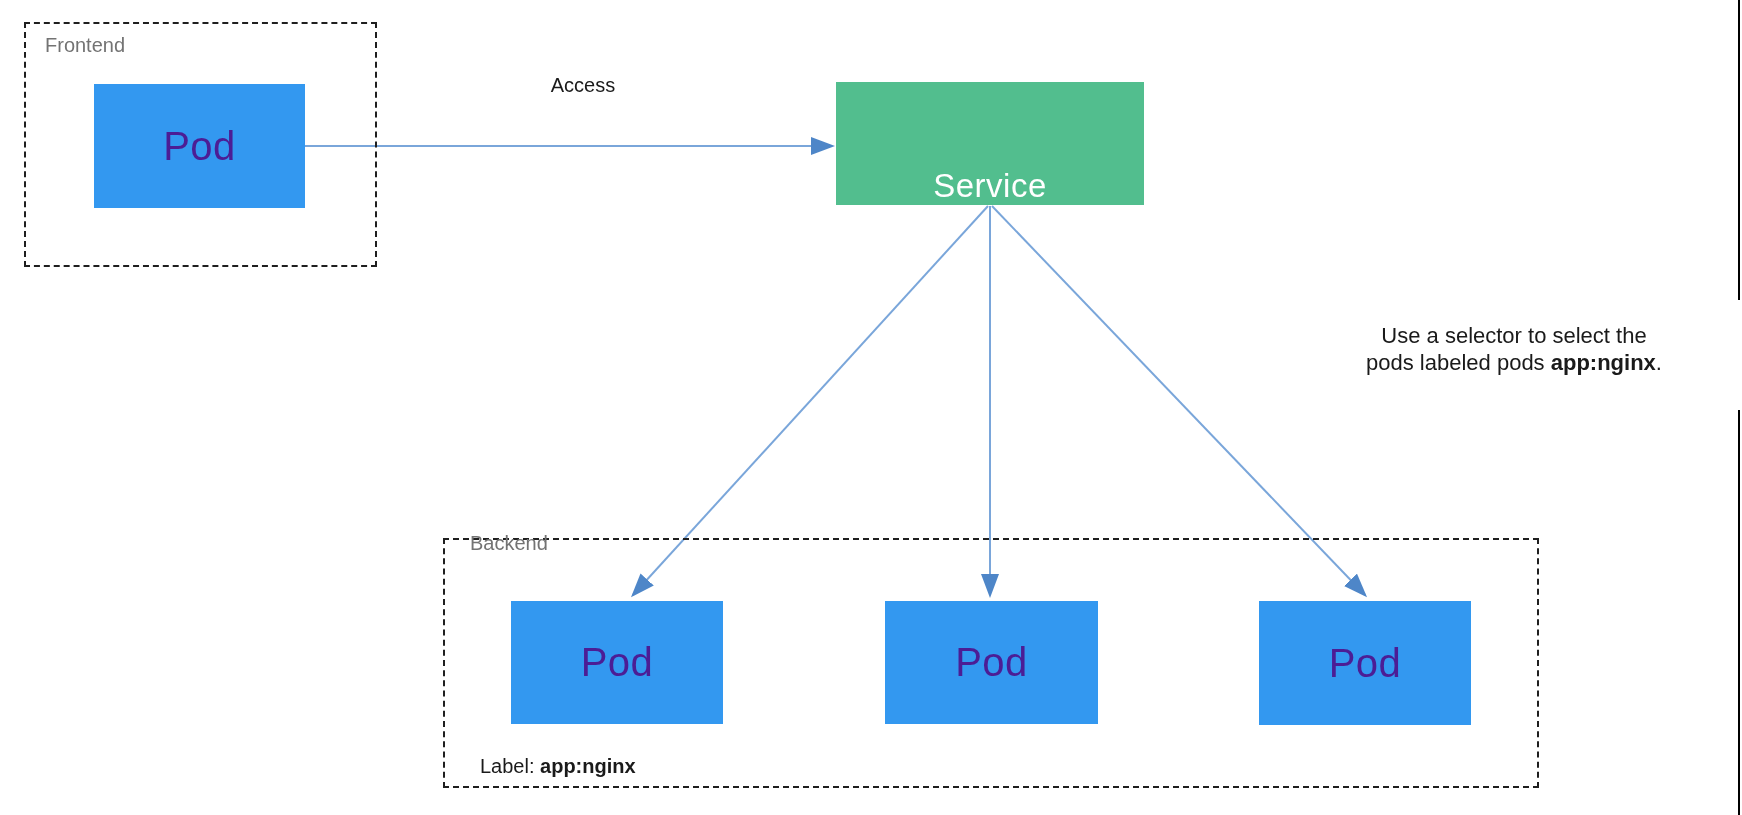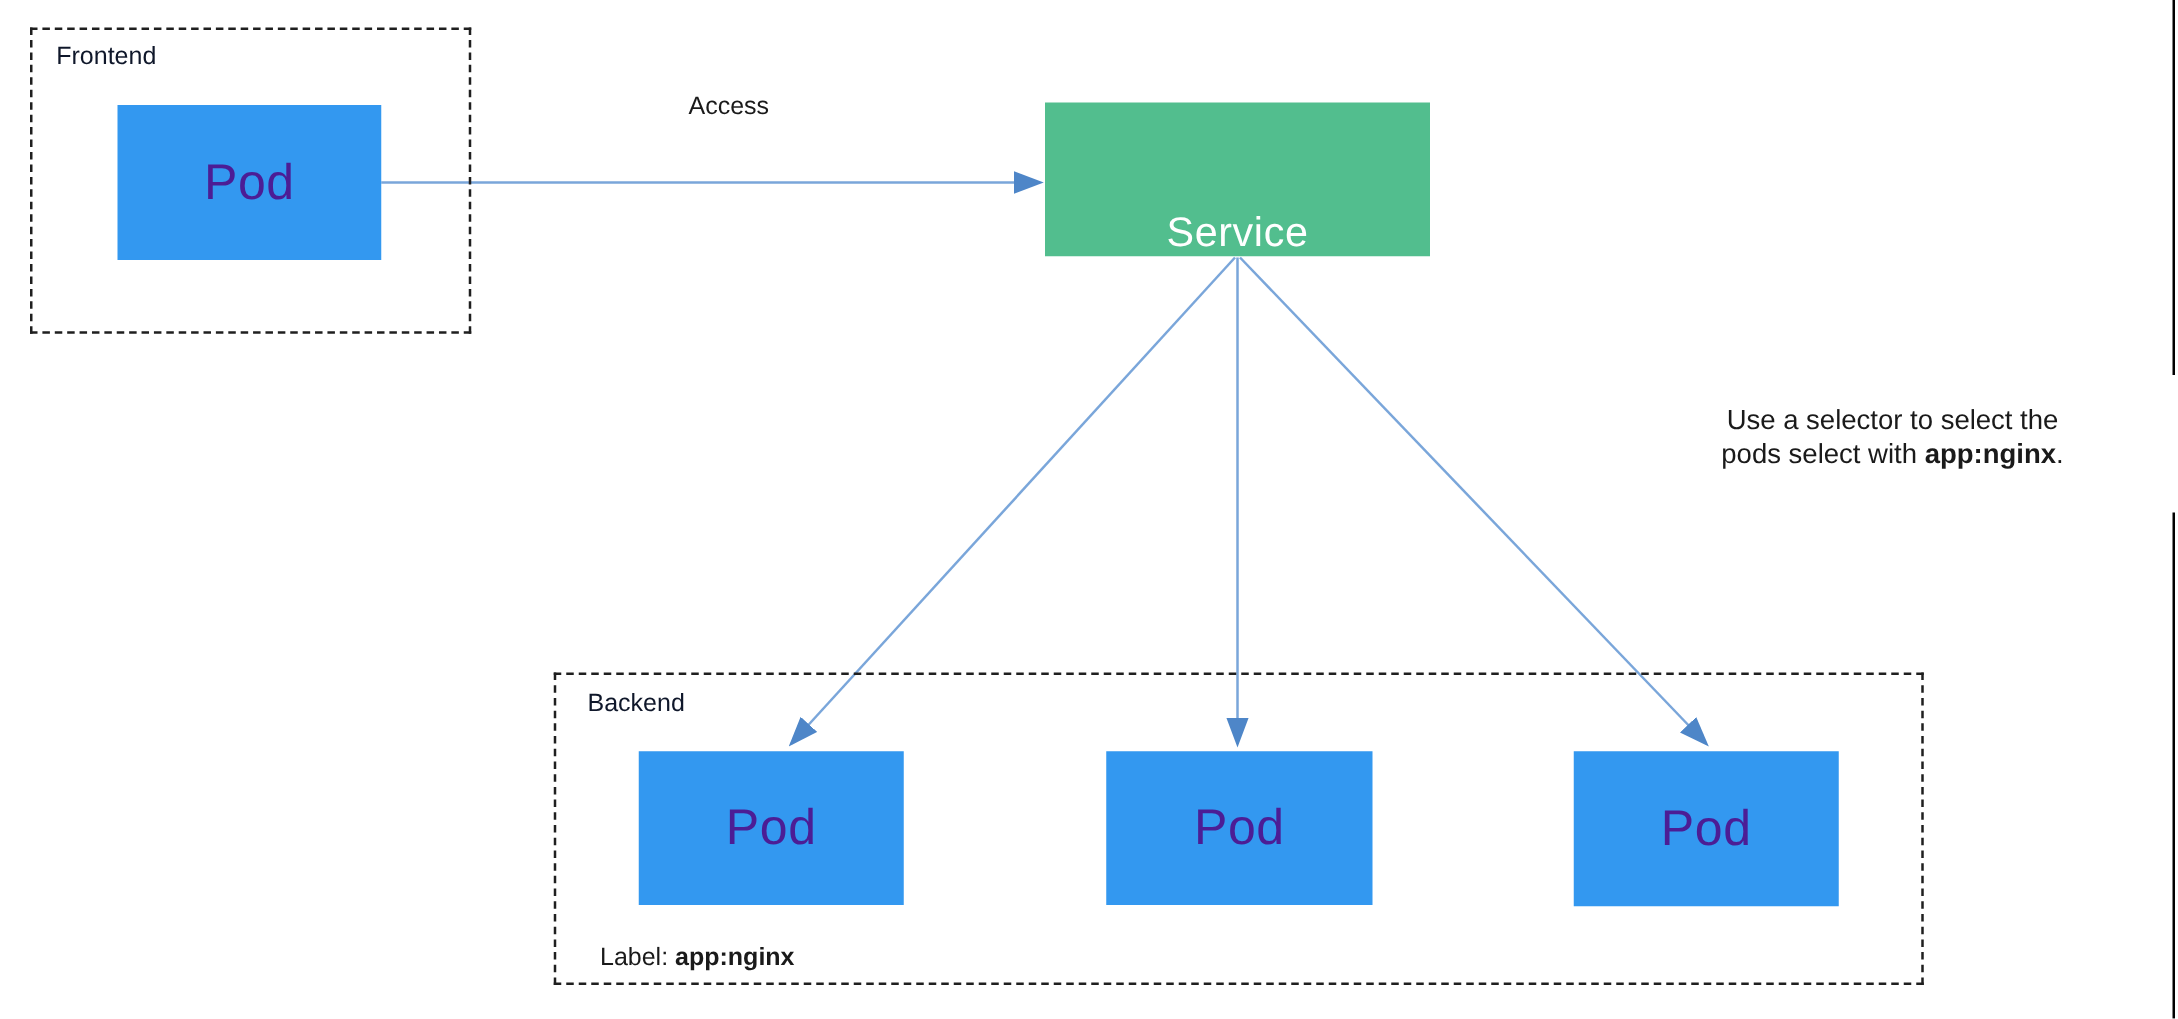--- a/index.html
+++ b/index.html
@@ -20,21 +20,21 @@
   
   .group-box {
     position: absolute;
     border: 2px dashed #1f1f1f;
     background: transparent;
     box-sizing: border-box;
   }
   .group-label {
     position: absolute;
     font-size: 20px;
-    color: #0f172a;
+    color: #737373;
     white-space: nowrap;
   }
 
   
   .pod-box {
     position: absolute;
     background: var(--pod-fill, #3398f0);
     color: #4c1d95;
     display: flex;
     align-items: center;
@@ -131,35 +131,35 @@
     <span>Pod</span>
   </div>
 
   <div class="access-label">Access</div>
 
   <div class="service-box">
     <span>Service</span>
   </div>
 
   <div class="group-box" style="left:443px; top:538px; width:1096px; height:250px;"></div>
-  <div class="group-label" style="left:470px; top:552px;">Backend</div>
+  <div class="group-label" style="left:470px; top:532px;">Backend</div>
 
   <div class="pod-box" style="left:511px; top:601px; width:212px; height:123px;">
     <span>Pod</span>
   </div>
   <div class="pod-box" style="left:885px; top:601px; width:213px; height:123px;">
     <span>Pod</span>
   </div>
   <div class="pod-box" style="left:1259px; top:601px; width:212px; height:124px;">
     <span>Pod</span>
   </div>
 
   <div class="pods-label"><span>Label: </span><b>app:nginx</b></div>
 
   <div class="annotation">
     <span>Use a selector to select the</span><br>
-    <span>pods select with </span><b>app:nginx</b><span>.</span>
+    <span>pods labeled pods </span><b>app:nginx</b><span>.</span>
   </div>
 
   <div class="edge-line top"></div>
   <div class="edge-line bottom"></div>
 
 </div>
 
 </body></html>

